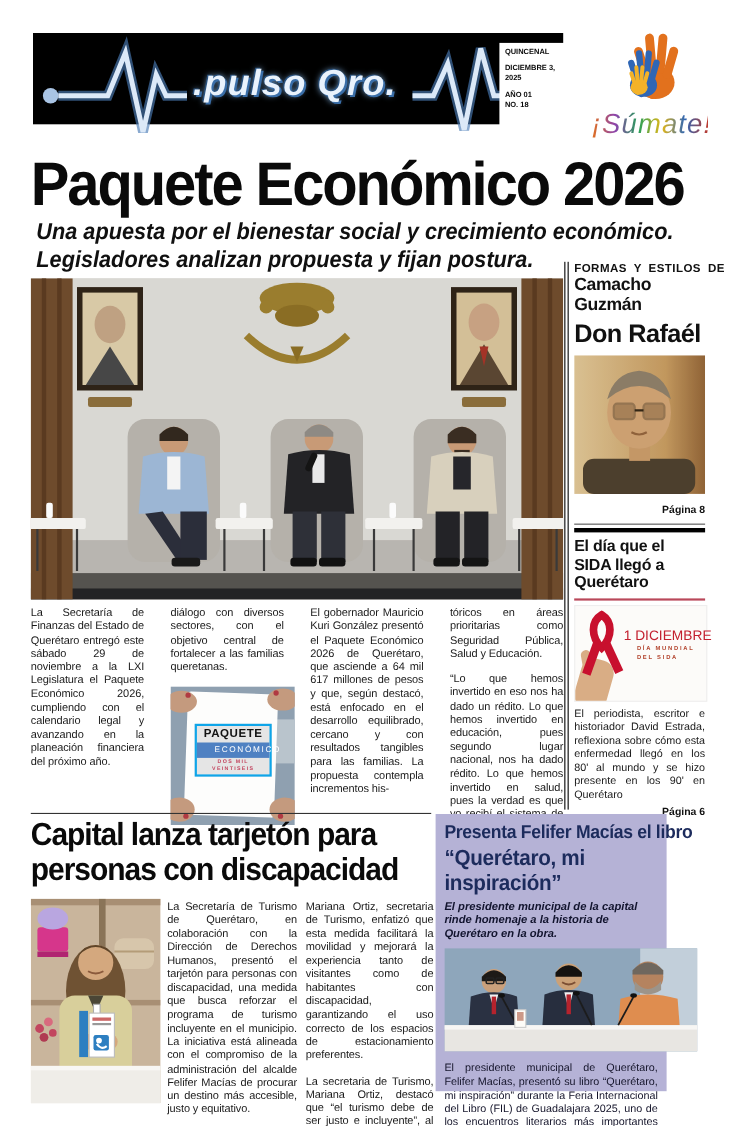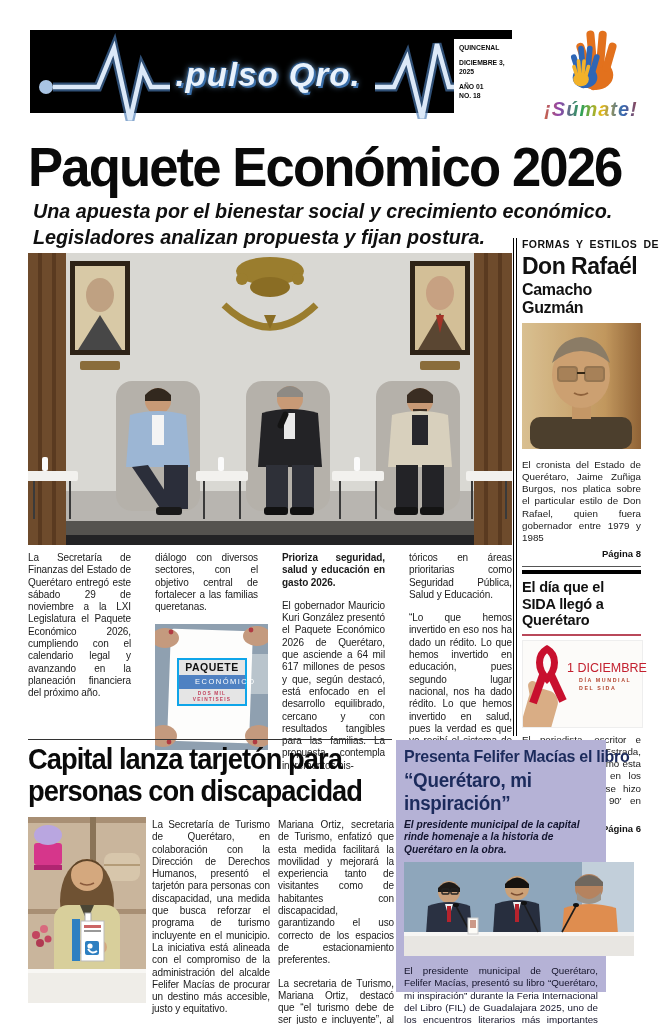--- a/index.html
+++ b/index.html
@@ -9,21 +9,21 @@
   .condense{display:inline-block;transform:scaleX(.94);transform-origin:left center;}
 
   
   #mast-box{left:30px;top:30px;width:482px;height:83px;background:#000;}
   #logo-text{left:128px;top:26px;width:220px;text-align:center;font-size:33px;font-weight:bold;font-style:italic;
              color:#e9f2fc;text-shadow:2px 2px 0 #3a6ea8,-1px -1px 0 #27507d,0 0 6px #7fb0e0;letter-spacing:1px;}
   #info-box{left:424px;top:9px;width:54px;height:82px;background:#fff;padding:5px 4px 0 5px;
             font-size:6.8px;font-weight:bold;line-height:1.25;color:#0a0a0a;}
   #info-box .gap{height:7px;}
   #sumate{left:538px;top:20px;width:106px;height:112px;text-align:center;}
-  #sumate-word{font-size:20px;font-weight:bold;font-style:italic;letter-spacing:1px;
+  #sumate-word{font-size:25px;font-weight:normal;font-style:italic;letter-spacing:1px;
     background:linear-gradient(90deg,#e2711d,#8e44ad,#27a05a,#e5b817,#2f66b5,#c0392b);
     -webkit-background-clip:text;background-clip:text;color:transparent;}
 
   
   #headline{left:28px;top:134px;width:630px;font-size:56px;font-weight:800;letter-spacing:-2px;
             color:#0a0a0a;white-space:nowrap;}
   .dek{left:33px;width:500px;font-size:21px;font-weight:bold;font-style:italic;color:#101010;white-space:nowrap;}
   #dek1{top:199px;} #dek2{top:225px;}
 
   
@@ -130,22 +130,22 @@
   </div>
   <div class="abs dek" id="dek2">
     <span class="condense">Legisladores analizan propuesta y fijan postura.</span>
   </div>
 
   <div class="abs vrule" id="vr1"></div>
   <div class="abs vrule" id="vr2"></div>
 
   <div class="abs" id="sidebar">
     <div id="sb-kicker">FORMAS Y ESTILOS DE</div>
+    <div id="sb-h2">Camacho Guzmán</div>
     <div id="sb-h1">Don Rafaél</div>
-    <div id="sb-h2">Camacho Guzmán</div>
 
     <svg id="photo-rafael" viewBox="0 0 119 126">
       <defs>
           <linearGradient id="bgraf" x1="0" y1="0" x2="1" y2="0">
         <stop offset="0" stop-color="#dcc89e"></stop>
             <stop offset=".7" stop-color="#c19a64"></stop>
             <stop offset="1" stop-color="#8a6038"></stop>
       </linearGradient>
         </defs>
       <rect width="119" height="126" fill="url(#bgraf)"></rect>
@@ -153,21 +153,20 @@
       <rect x="50" y="76" width="19" height="20" fill="#c49a6e"></rect>
       <ellipse cx="59" cy="52" rx="29" ry="33" fill="#cda47a"></ellipse>
       <path d="M30,40 Q36,16 59,14 Q82,16 88,40 Q74,28 59,28 Q44,28 30,40 Z" fill="#857c6e"></path>
       <rect x="36" y="44" width="19" height="14" rx="3" fill="#5a452c" opacity=".35" stroke="#221c14" stroke-width="2"></rect>
       <rect x="63" y="44" width="19" height="14" rx="3" fill="#5a452c" opacity=".35" stroke="#221c14" stroke-width="2"></rect>
       <line x1="55" y1="50" x2="63" y2="50" stroke="#221c14" stroke-width="2"></line>
       <path d="M52,70 Q59,74 66,70" stroke="#8a5f3e" stroke-width="2" fill="none"></path>
       <rect width="119" height="126" fill="#c97c28" opacity=".10"></rect>
     </svg>
 
-    <div class="sb-body">El cronista del Estado de Querétaro, Jaime Zuñiga Burgos, nos platica sobre el particular estilo de Don Rafael, quien fuera gobernador entre 1979 y 1985</div>
     <div class="sb-page">Página 8</div>
     <div id="sb-hr"></div>
     <div id="sb-bar"></div>
 
     <div id="sb-h3">El día que el SIDA llegó a Querétaro</div>
     <div id="sb-redrule"></div>
 
     <div id="photo-sida">
       <svg width="48" height="86" viewBox="0 0 48 86" style="position:absolute;left:0;top:0;">
         <rect x="2" y="48" width="30" height="46" rx="12" transform="rotate(16 17 71)" fill="#d9ad85"></rect>
@@ -310,21 +309,20 @@
           </g>
         </svg>
         <div id="book-box">
           <div id="book-l1">PAQUETE</div>
           <div id="book-l2">ECONÓMICO</div>
           <div id="book-l3">DOS MIL VEINTISEIS</div>
         </div>
       </div>
     </div>
     <div class="col">
-      <p class="col-lead">Prioriza seguridad, salud y educación en gasto 2026.</p>
       <p>El gobernador Mauricio Kuri González presentó el Paquete Económico 2026 de Querétaro, que asciende a 64 mil 617 millones de pesos y que, según destacó, está enfocado en el desarrollo equilibrado, cercano y con resultados tangibles para las familias. La propuesta contempla incrementos his-</p>
     </div>
     <div class="col">
       <p>tóricos en áreas prioritarias como Seguridad Pública, Salud y Educación.</p>
       <p style="margin-bottom:0">“Lo que hemos invertido en eso nos ha dado un rédito. Lo que hemos invertido en educación, pues segundo lugar nacional, nos ha dado rédito. Lo que hemos invertido en salud, pues la verdad es que yo recibí el sistema de salud con menos del 50 por ciento de medicamen-</p>
       <div class="jump">va a la página 3</div>
     </div>
   </div>
 
   <div class="abs" id="mid-rule"></div>

